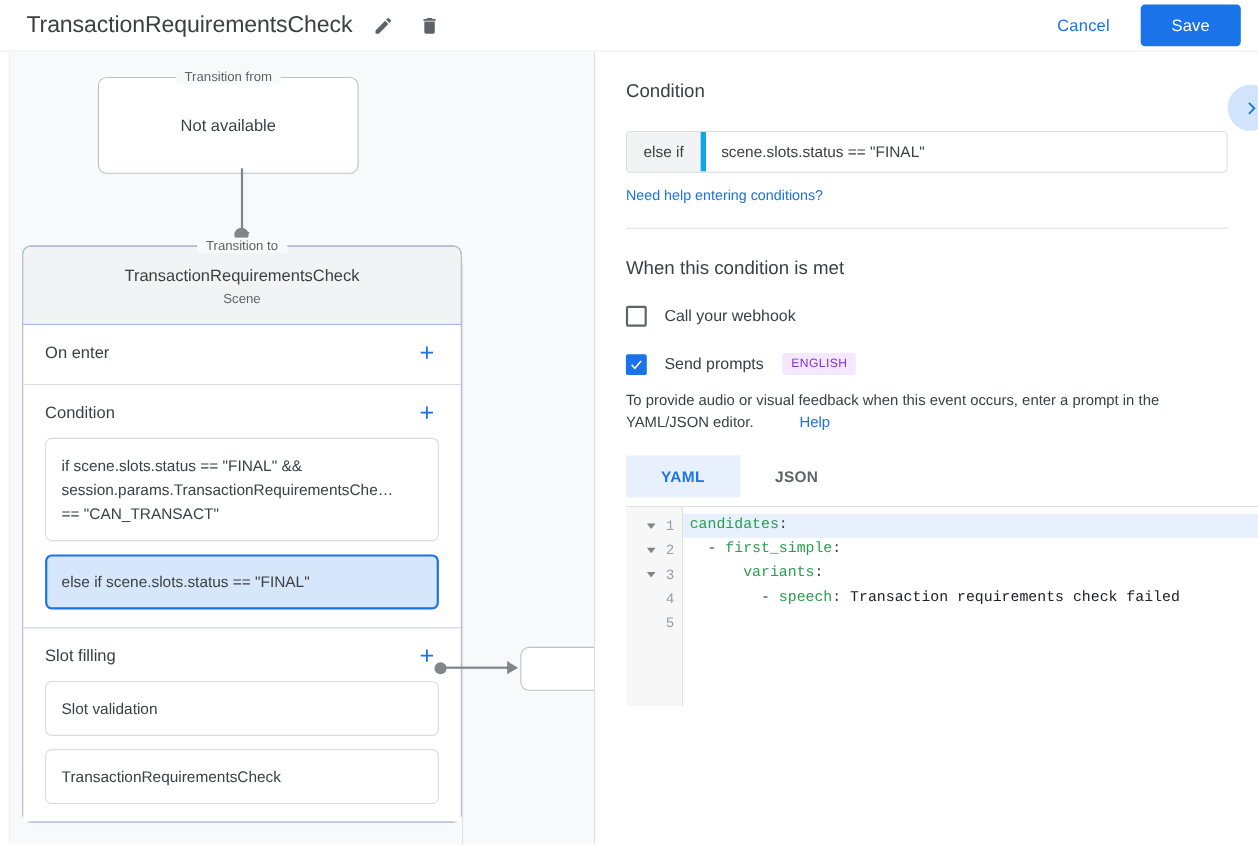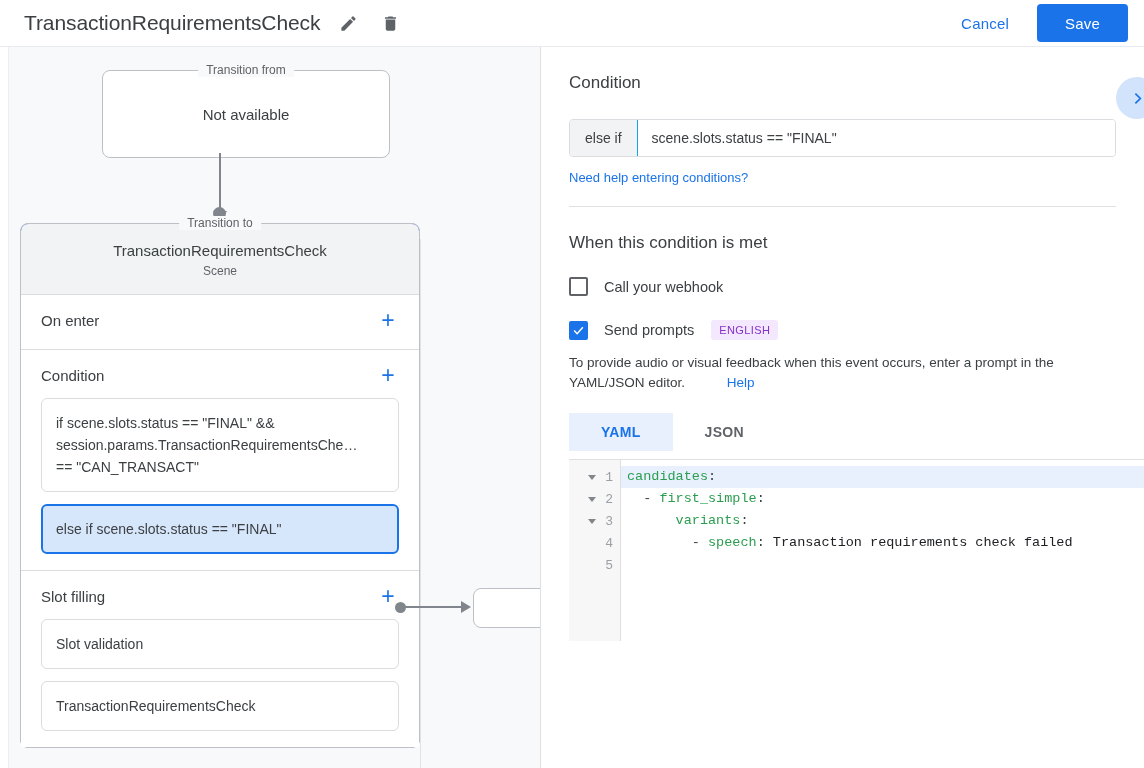--- a/index.html
+++ b/index.html
@@ -55,21 +55,21 @@
   .fieldset {
     position: absolute; border: 1px solid #bdc1c6; border-radius: 8px;
     background: #fff;
   }
   .fieldset-legend {
     position: absolute; top: -8px; left: 50%; transform: translateX(-50%);
     background: #f8f9fa; padding: 0 8px; font-size: 12px; color: #5f6368;
     white-space: nowrap;
   }
   #transition-from {
-    left: 102px; top: 23px; width: 288px; height: 88px;
+    left: 89px; top: 23px; width: 237px; height: 88px;
     display: flex; align-items: center; justify-content: center;
   }
   #transition-from .body { font-size: 15px; color: #3c4043; }
 
   .connector-v {
     position: absolute; left: 219px; top: 106px; width: 2px; height: 62px;
     background: #80868b;
   }
   .connector-dot {
     position: absolute; left: 213px; top: 160px; width: 13px; height: 13px;
@@ -156,21 +156,21 @@
     display: flex; align-items: center; justify-content: center;
     cursor: pointer;
   }
   .collapse-btn svg { fill: none; stroke: #1a73e8; stroke-width: 2.4; }
 
   .cond-row {
     display: flex; margin-top: 26px; border: 1px solid #dadce0;
     border-radius: 4px; overflow: hidden; height: 38px;
   }
   .cond-prefix {
-    background: #f1f3f4; border-right: 1px solid #0ea5e9;
+    background: #f1f3f4; border-right: 5px solid #0ea5e9;
     display: flex; align-items: center; padding: 12px 15px;
     font-size: 14px; color: #3c4043;
   }
   .cond-input {
     flex: 1; border: none; outline: none; padding: 0 14px;
     font-size: 14px; color: #3c4043; font-family: inherit; background: #fff;
   }
   .help-link {
     display: inline-block; margin-top: 13px; font-size: 13px;
     color: #1a73e8; text-decoration: none; cursor: pointer;

